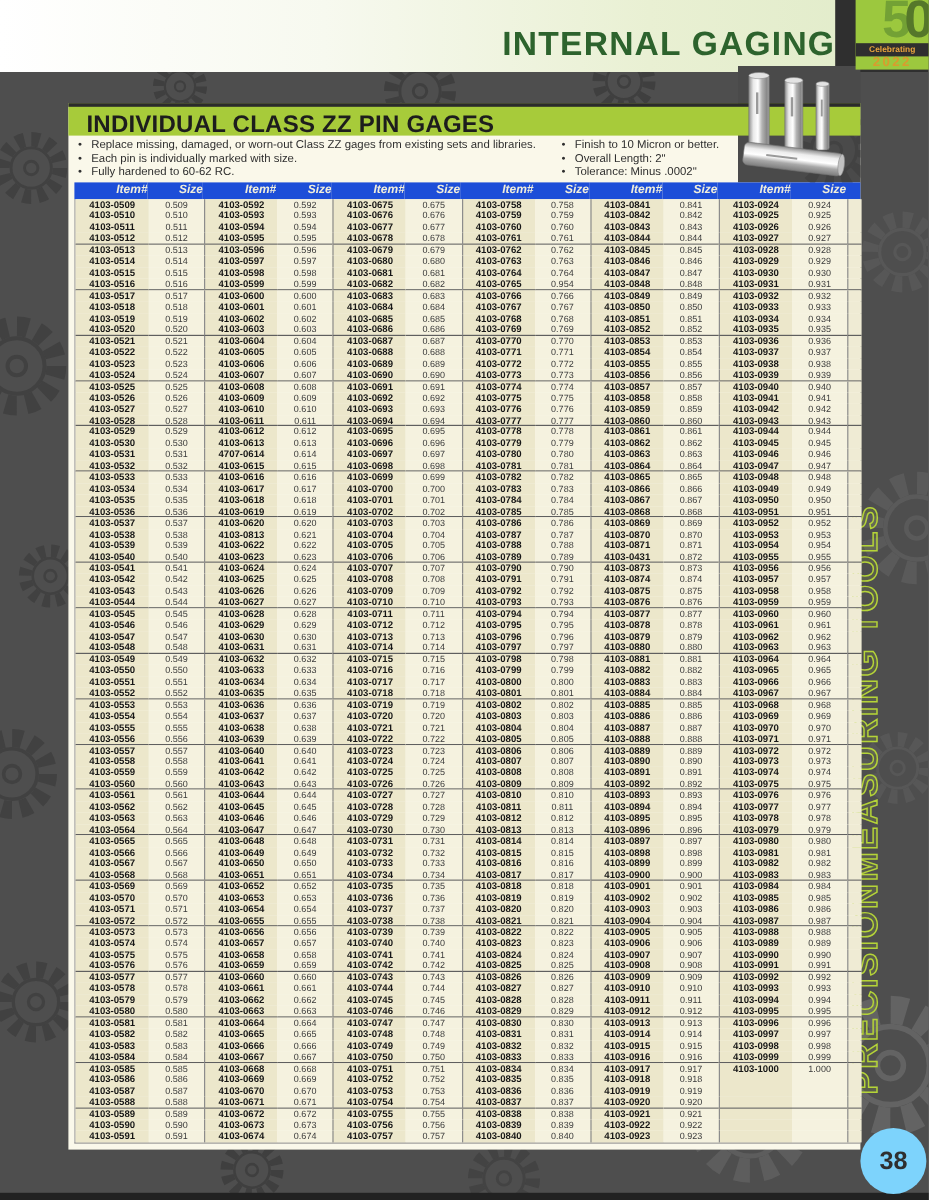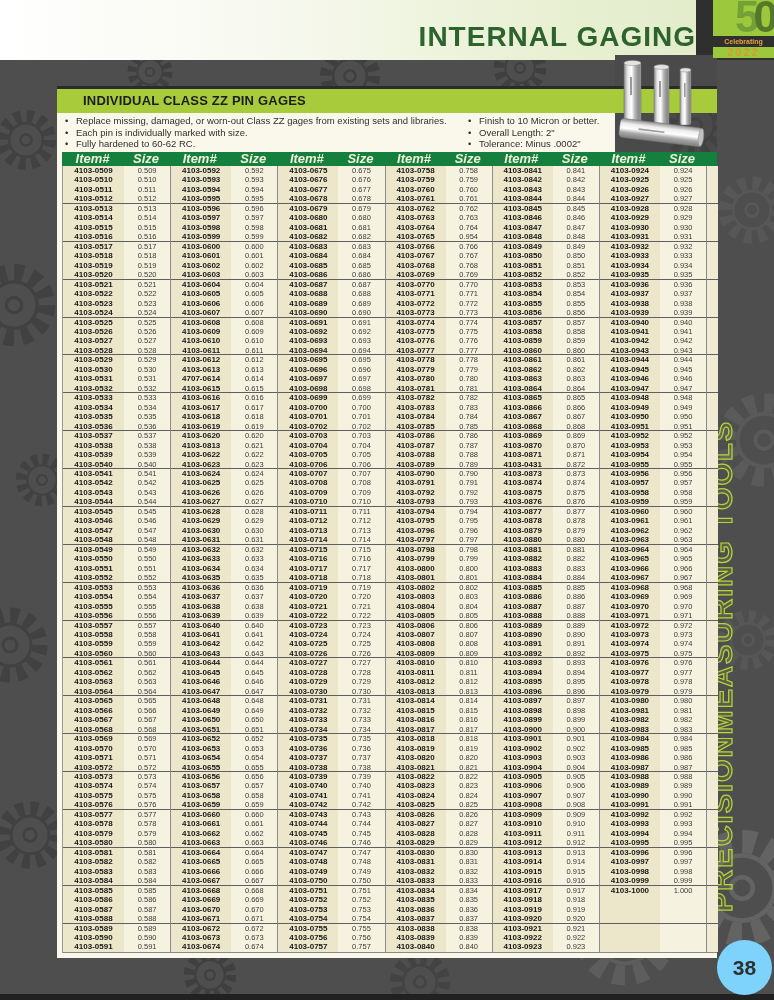--- a/index.html
+++ b/index.html
@@ -28,37 +28,37 @@
   
   .panel{left:57px;top:86px;width:660px;height:872px;background:#faf8ea;z-index:1;}
 
   
   .pins-box{left:615px;top:55px;width:102px;height:97px;background:#4a4a4a;z-index:2;}
   .pins-svg{left:618px;top:57px;z-index:4;}
 
   
   .section-banner{left:57px;top:86px;width:660px;height:27px;background:#a7cb3a;
     border-top:3px solid #2b2b2b;box-sizing:border-box;z-index:3;}
-  .section-banner div{font-size:13px;font-weight:bold;color:#1d1d1d;letter-spacing:.2px;
-    padding:4px 0 0 26px;}
+  .section-banner div{font-size:20px;font-weight:bold;color:#1d1d1d;letter-spacing:.2px;
+    padding:4px 0 0 15px;}
 
   
   .bullets{font-size:9.5px;line-height:11.5px;color:#2f2f2f;z-index:2;}
   .bullets-left{left:65px;top:115px;width:400px;}
   .bullets-right{left:468px;top:115px;width:150px;}
   .bullets div{padding-left:11px;position:relative;}
   .bullets div::before{content:"\2022";position:absolute;left:0;top:0;}
 
   
   .tbl{left:62px;top:152px;width:655px;z-index:2;}
   .tbl-head,.tbl-body{display:grid;
     grid-template-columns:61px 46.2px 61px 46.2px 61px 46.2px 61px 46.2px 61px 46.2px 61px 46.2px 12px;}
   .tbl-head{height:14px;}
-  .th{background:#15803d;color:#f1eedb;font-size:13px;font-weight:bold;font-style:italic;
-    text-align:center;line-height:14px;}
+  .th{background:#1d4ed8;color:#f1eedb;font-size:10px;font-weight:bold;font-style:italic;
+    text-align:right;line-height:14px;}
   .tbl-body{grid-auto-rows:9.482px;border-left:1px solid #9a9a9a;border-bottom:1px solid #8a8a8a;
     box-sizing:border-box;}
   .ci,.cs,.cf{overflow:hidden;white-space:nowrap;text-align:center;line-height:9.6px;box-sizing:border-box;}
   .ci{background:#ece7cb;font-size:8px;font-weight:bold;color:#161616;}
   .cs{background:#f5f2df;font-size:7.5px;color:#3a3a3a;}
   .cf{background:#efebd4;}
   .pd{border-left:1px solid #8c8c8c;}
   .grp{border-bottom:1px solid #5f5f5f;}
 
   

